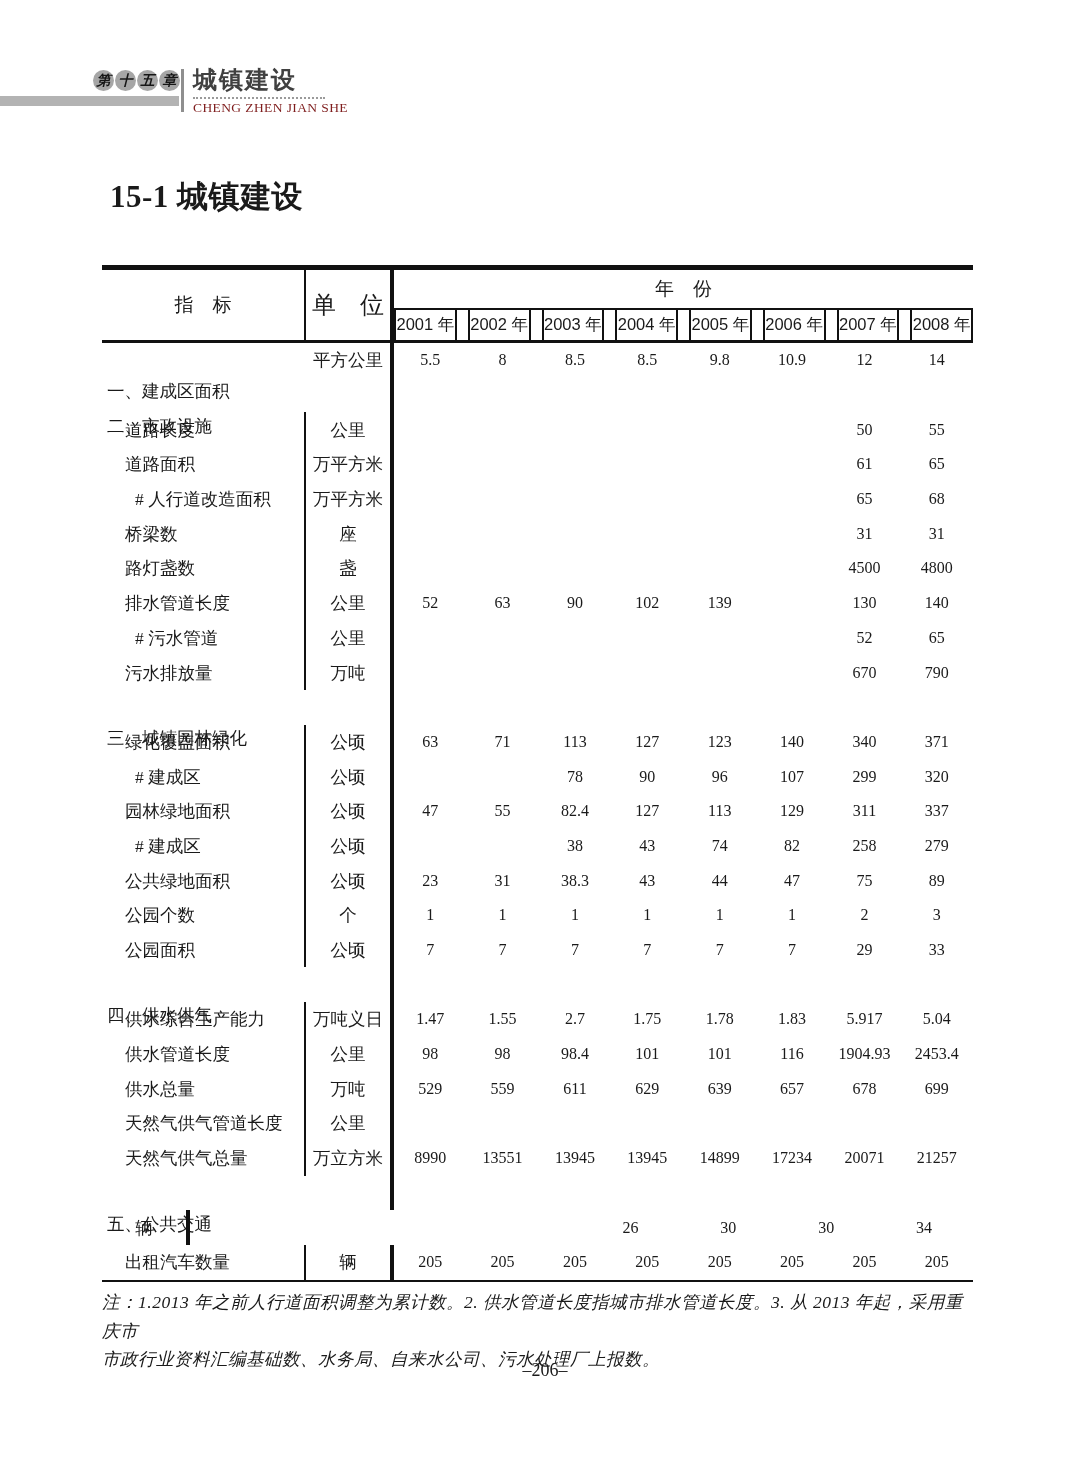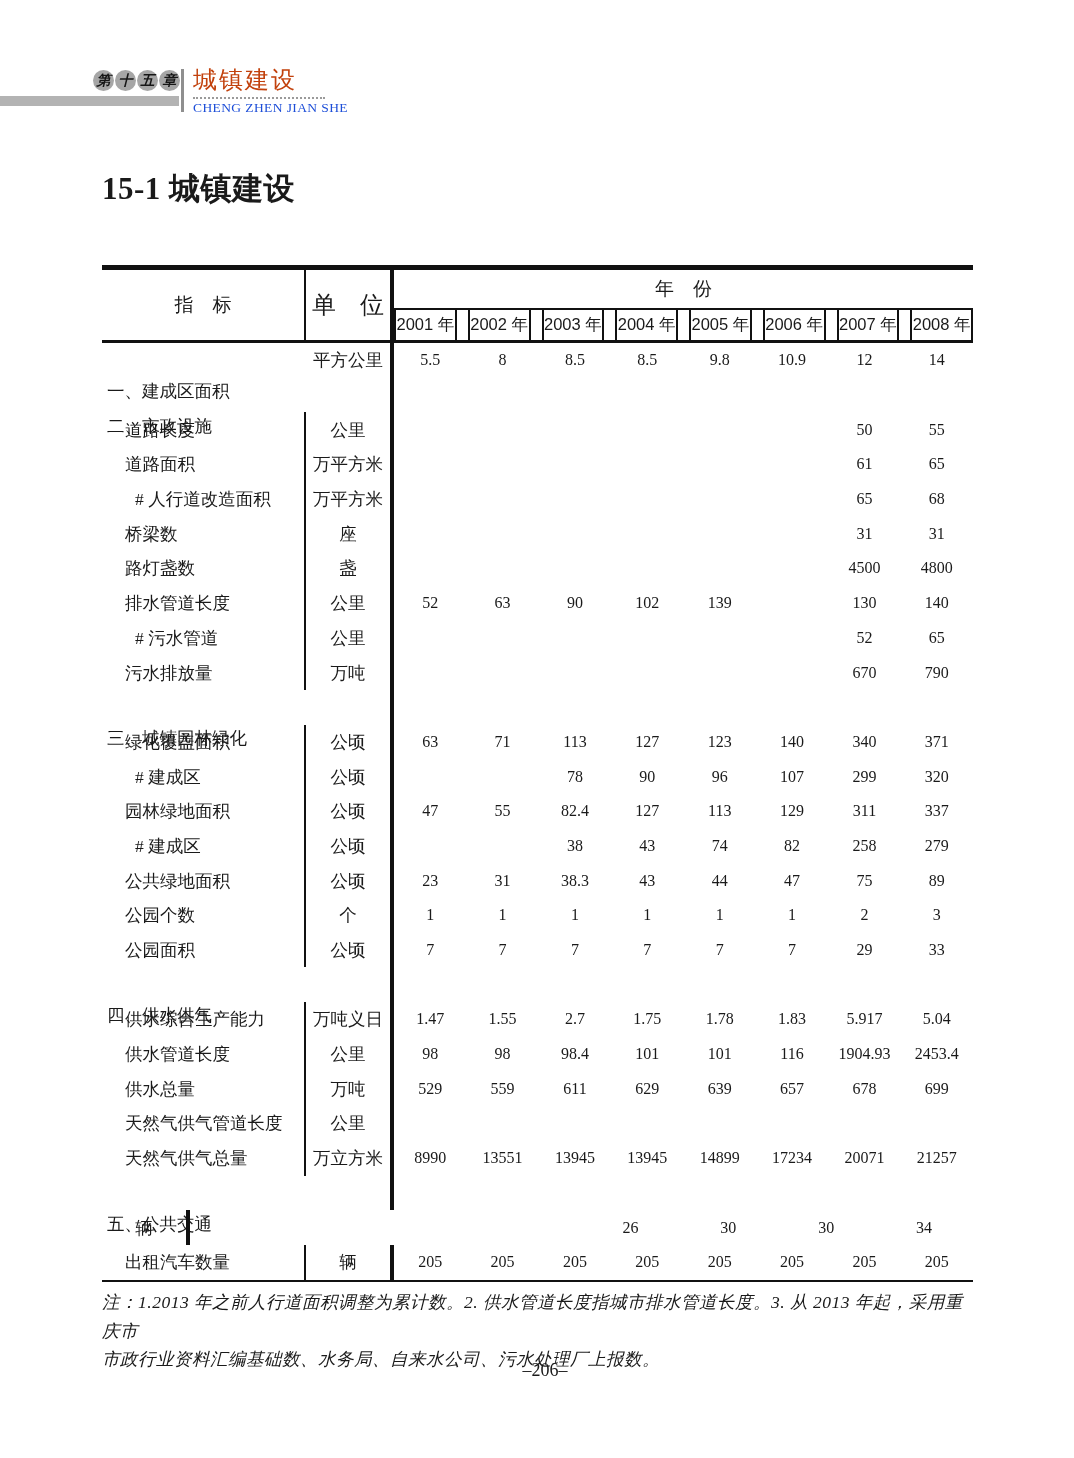--- a/index.html
+++ b/index.html
@@ -12,29 +12,29 @@
   .chapter-bar { position:absolute; left:0; top:96px; width:179px; height:10px; background:#b3b3b3; }
   .badge-row  { position:absolute; left:93px; top:70px; display:flex; gap:1px; }
   .badge-circle {
     width:21px; height:21px; border-radius:50%; background:#a6a6a6; color:#161616;
     font-size:14px; font-weight:bold; font-style:italic;
     display:flex; align-items:center; justify-content:center;
   }
   .header-divider { position:absolute; left:181px; top:69px; width:3px; height:43px; background:#8f8f8f; }
   .chapter-title {
     position:absolute; left:193px; top:64px;
-    font-family:"Liberation Sans", sans-serif; font-weight:normal; font-size:24px; letter-spacing:2px;
-    color:#c2410c;
+    font-family:"Liberation Sans", sans-serif; font-weight:bold; font-size:24px; letter-spacing:2px;
+    color:#404040;
   }
   .dotted-rule { position:absolute; left:193px; top:97px; width:132px; border-top:2px dotted #9a9a9a; }
-  .chapter-sub { position:absolute; left:193px; top:100px; font-size:13.5px; letter-spacing:0.4px; color:#1d4ed8; }
+  .chapter-sub { position:absolute; left:193px; top:100px; font-size:13.5px; letter-spacing:0.4px; color:#7f1d1d; }
 
   
   .section-title {
-    position:absolute; left:102px; top:168px; margin:0;
+    position:absolute; left:102px; top:168px; margin:8px;
     font-size:31px; font-weight:bold; letter-spacing:0.5px;
   }
 
   
   .tbl {
     position:absolute; left:102px; top:265px; width:871px; box-sizing:border-box;
     border-top:5px solid #111; border-bottom:2px solid #111;
   }
   .thead { display:flex; height:70px; border-bottom:3px solid #111; }
   .th-indicator {

